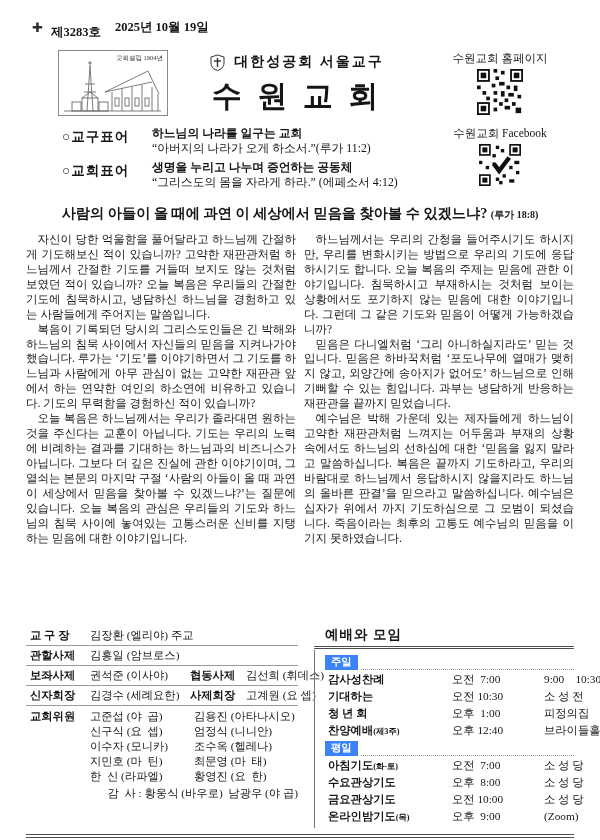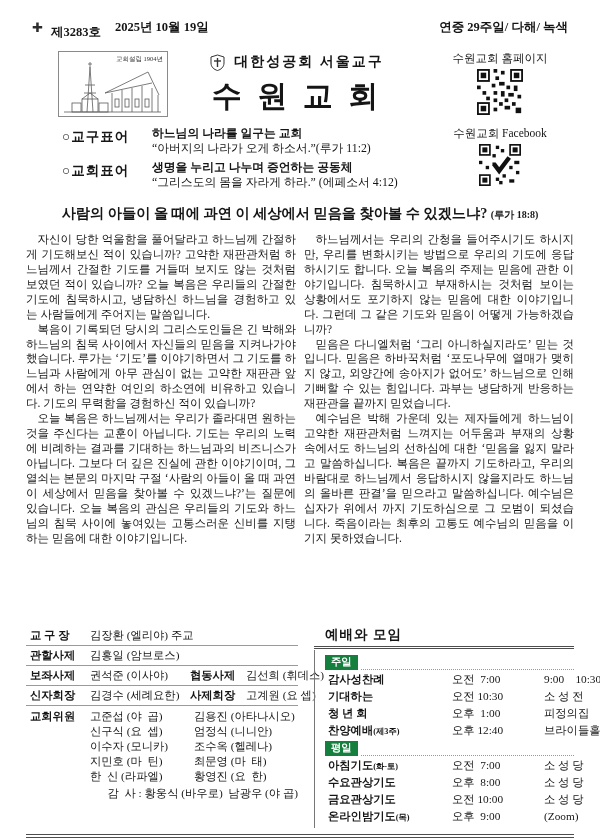--- a/index.html
+++ b/index.html
@@ -10,21 +10,21 @@
   
   .topline{display:flex;justify-content:space-between;align-items:center;
            font-weight:bold;font-size:12.5px;padding:0 6px;}
   .topline .lft{display:flex;align-items:center;gap:8px;}
   .cross-glyph{font-size:13px;color:#2e2e2e;font-family:"DejaVu Sans",sans-serif;}
   .issue-no{margin-right:6px;margin-top:10px;}
 
   
   .mast{display:flex;margin-top:9px;}
   .mast-left{flex:1;min-width:0;}
-  .mast-row{display:flex;align-items:flex-end;padding-left:32px;}
+  .mast-row{display:flex;align-items:flex-start;padding-left:32px;}
   .logo-box{width:108px;height:64px;border:1px solid #8a8a8a;position:relative;
             background:#fff;flex:0 0 auto;}
   .logo-caption{position:absolute;top:3px;right:4px;font-size:6.5px;color:#333;white-space:pre;}
   .logo-svg{position:absolute;left:1px;bottom:1px;}
   .mast-center{flex:1;text-align:center;padding-top:3px;}
   .diocese-row{font-weight:bold;font-size:14px;letter-spacing:2px;display:flex;
                align-items:center;justify-content:center;gap:9px;}
   .church-name{font-size:30px;font-weight:bold;letter-spacing:4px;margin-top:5px;white-space:pre;}
   .mast-right{flex:0 0 148px;text-align:center;padding-top:1px;}
   .qr-label{font-size:11.5px;font-weight:normal;margin-bottom:3px;white-space:pre;}
@@ -62,21 +62,21 @@
   .s-label2{flex:0 0 56px;font-weight:bold;white-space:pre;}
   .committee{display:flex;font-size:11.3px;padding:3px 0 0 4px;}
   .c-grid{display:grid;grid-template-columns:104px auto;row-gap:0px;line-height:1.32;}
   .c-grid span{white-space:pre;}
   .auditors{font-size:11.3px;padding:3px 0 0 64px;white-space:pre;text-align:right;}
 
   .worship{flex:1;min-width:0;margin-left:16px;}
   .worship .sec-title{padding-left:11px;}
   .worship-body{border-left:1px solid #777;padding:3px 0 3px 10px;margin-top:1px;}
   .badge-row{display:flex;align-items:flex-end;margin:2px 0 1px;}
-  .badge{background:#15803d;color:#fff;font-size:10.3px;font-weight:bold;
+  .badge{background:#3b82f6;color:#fff;font-size:10.3px;font-weight:bold;
          padding:0 6px 1px;line-height:14px;font-family:"Liberation Sans",sans-serif;}
   .dots{flex:1;border-bottom:1px dotted #999;margin-left:3px;height:11px;}
   .w-row{display:flex;font-size:11.3px;padding:1px 0 1px 3px;align-items:baseline;gap:24px;}
   .w-name{flex:0 0 100px;font-weight:bold;white-space:pre;}
   .w-sub{font-size:8.3px;}
   .w-time{flex:0 0 68px;white-space:pre;}
   .w-place{white-space:pre;}
 
   
   .footer{margin-top:6px;border-top:4px double #4d4d4d;text-align:center;
@@ -87,21 +87,20 @@
 <body>
 
 <div class="page">
 
   <div class="topline">
     <div class="lft">
       <span class="cross-glyph">✚</span>
       <span class="issue-no">제3283호</span>
       <span>2025년 10월 19일</span>
     </div>
-    <div>연중 29주일/ 다해/ 녹색</div>
   </div>
 
   <div class="mast">
     <div class="mast-left">
       <div class="mast-row">
         <div class="logo-box">
           <span class="logo-caption">교회설립 1904년</span>
           <svg class="logo-svg" width="105" height="56" viewBox="0 0 105 56" fill="none" stroke="#5a5a5a" stroke-width="0.8">
             <line x1="4" y1="53" x2="101" y2="53"></line>
             <line x1="30" y1="3" x2="30" y2="8"></line>

